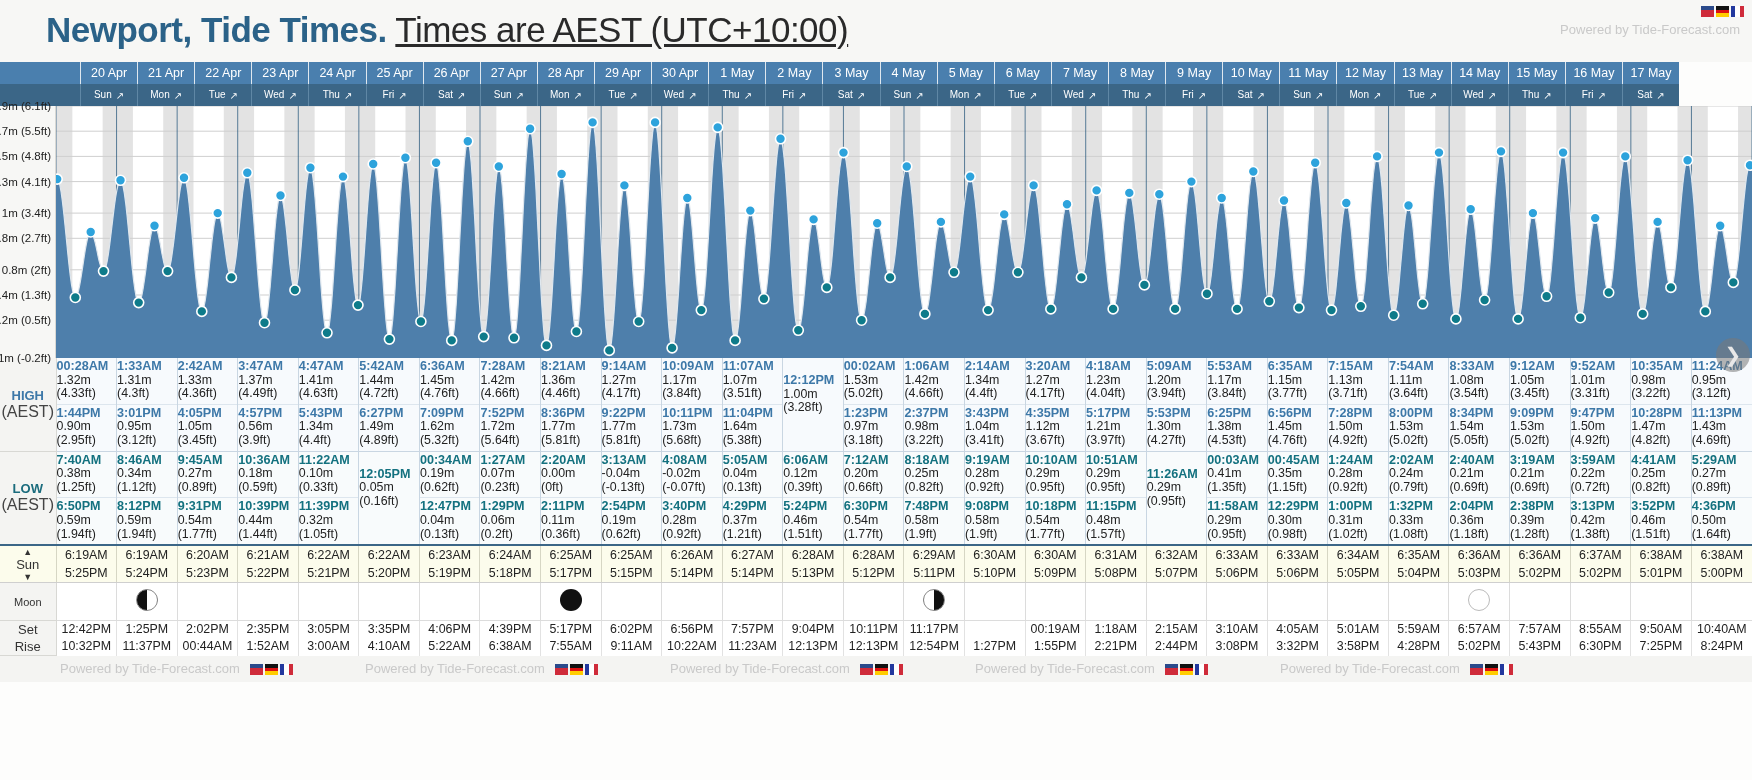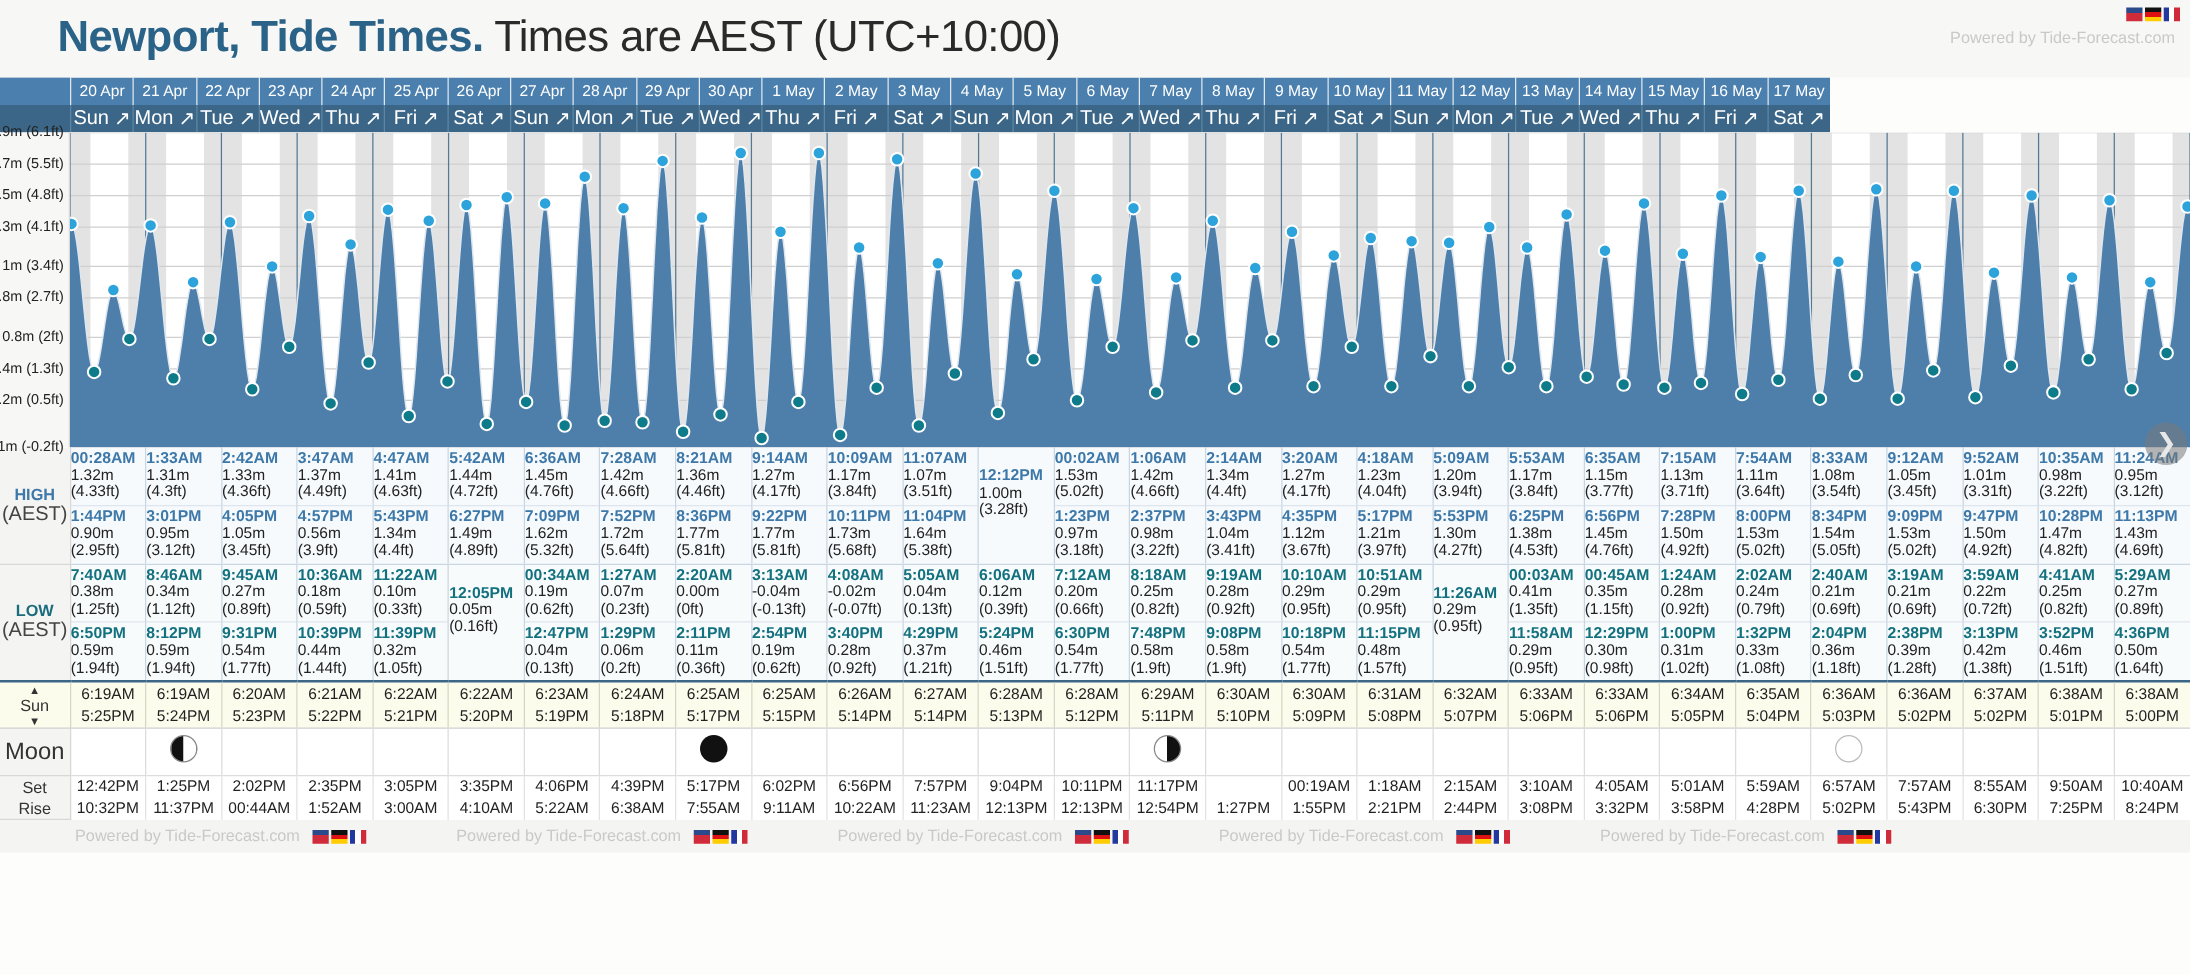--- a/index.html
+++ b/index.html
@@ -25,42 +25,43 @@
   }
   .title {
     position: absolute;
     left: 46px; top: 10px;
     font-size: 35px;
     font-weight: 400;
     letter-spacing: -0.5px;
     white-space: nowrap;
   }
   .title .loc { color: #2b6288; font-weight: bold; margin-top: 16px; }
-  .title .tz  { color: #2a2a2a; }
+  .title .tz  { color: #2a2a2a; text-decoration: underline; }
   .powered-hdr {
     position: absolute;
     right: 12px; top: 22px;
     font-size: 13px;
     color: #c9c9c9;
     white-space: nowrap;
   }
   .hdr-flags {
     position: absolute;
     right: 8px; top: 6px;
     display: flex; gap: 2px;
   }
   .flag { width: 13px; height: 11px; display:inline-block; }
   .flag.uk { background: linear-gradient(#2b4a8b 40%, #cf2b3a 40%); }
   .flag.de { background: linear-gradient(#111 33%, #d11 33%, #d11 66%, #fc0 66%); }
   .flag.fr { background: linear-gradient(90deg,#23389e 33%,#fff 33%,#fff 66%,#cf2b3a 66%); }
 
   
   .grid {
     display: flex;
-    width: 1464px;
+    width: 1679px;
+    padding-left: 24px;
   }
   .axis-col {
     width: 56px;
     flex: 0 0 56px;
   }
   .day-col {
     flex: 1 1 0;
     min-width: 0;
   }
   .row-dates {
@@ -77,21 +78,21 @@
     white-space: nowrap;
     overflow: hidden;
   }
   .row-days {
     background: #3b6687;
     height: 22px;
   }
   .row-days .axis-col { background:#3b6687; }
   .row-days .day-col {
     color: #fff;
-    font-size: 16px;
+    font-size: 10px;
     line-height: 22px;
     text-align: center;
     border-left: 1px solid #5f87a5;
     white-space: nowrap;
     overflow: hidden;
     position: relative;
   }
   .row-days .day-col .arrow {
     display: inline-block;
     margin-left: 4px;
@@ -184,21 +185,21 @@
     border-right:1px solid #d6d6c4;
     border-bottom:1px solid #cfcfcf;
     border-top: 2px solid #3b6687;
     text-align:center; font-size:13px; color:#333;
   }
   .sun-cell-top { border-top: 2px solid #3b6687; }
   .moon-lbl {
     background:#f4f4f2;
     border-right:1px solid #d8d8d4;
     border-bottom:1px solid #d8d8d4;
-    text-align:center; font-size:19px; color:#333;
+    text-align:center; font-size:11px; color:#333;
   }
   .moon-cell {
     background:#ffffff;
     border-left:1px solid #dcdcdc;
     border-bottom:1px solid #dcdcdc;
     text-align:center;
     height: 38px;
     vertical-align: middle;
   }
   .moon-ico { display:inline-block; width:22px; height:22px; border-radius:50%; }

